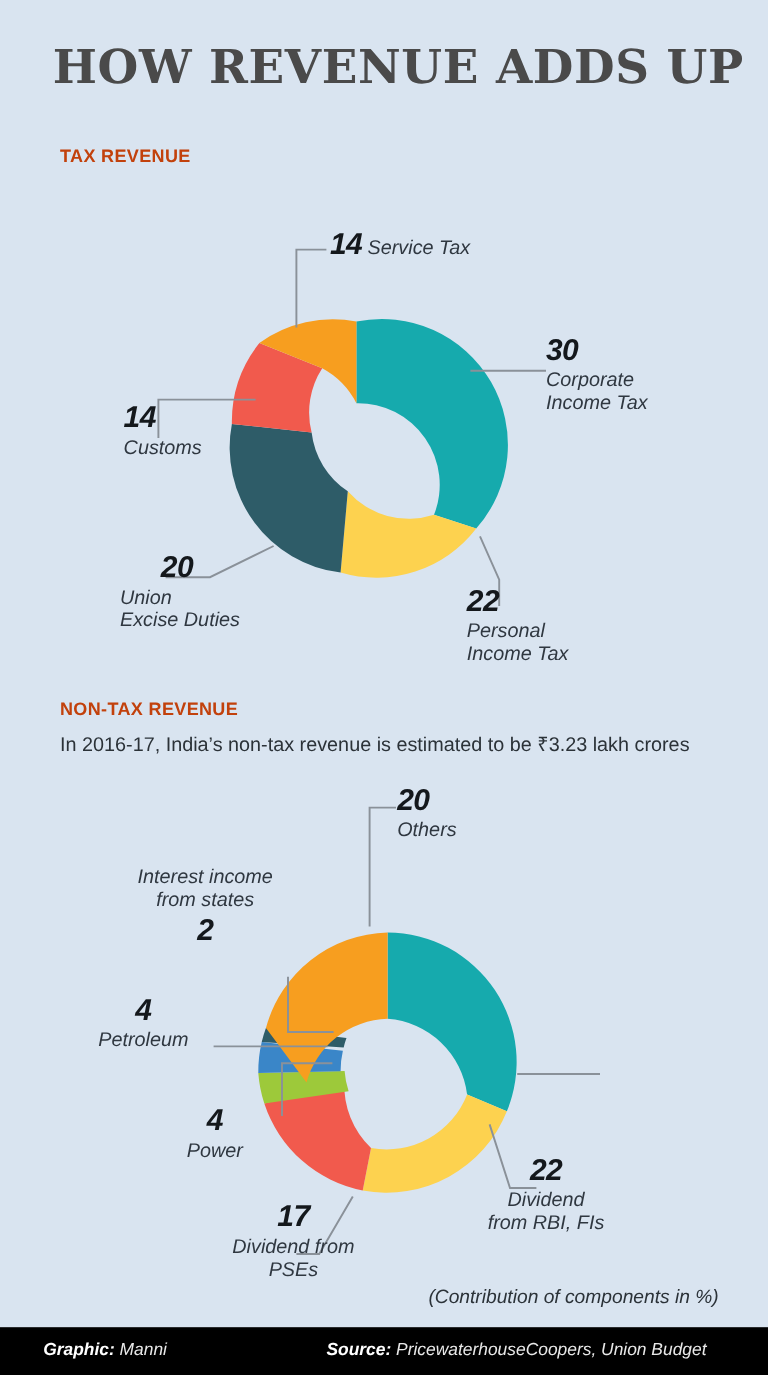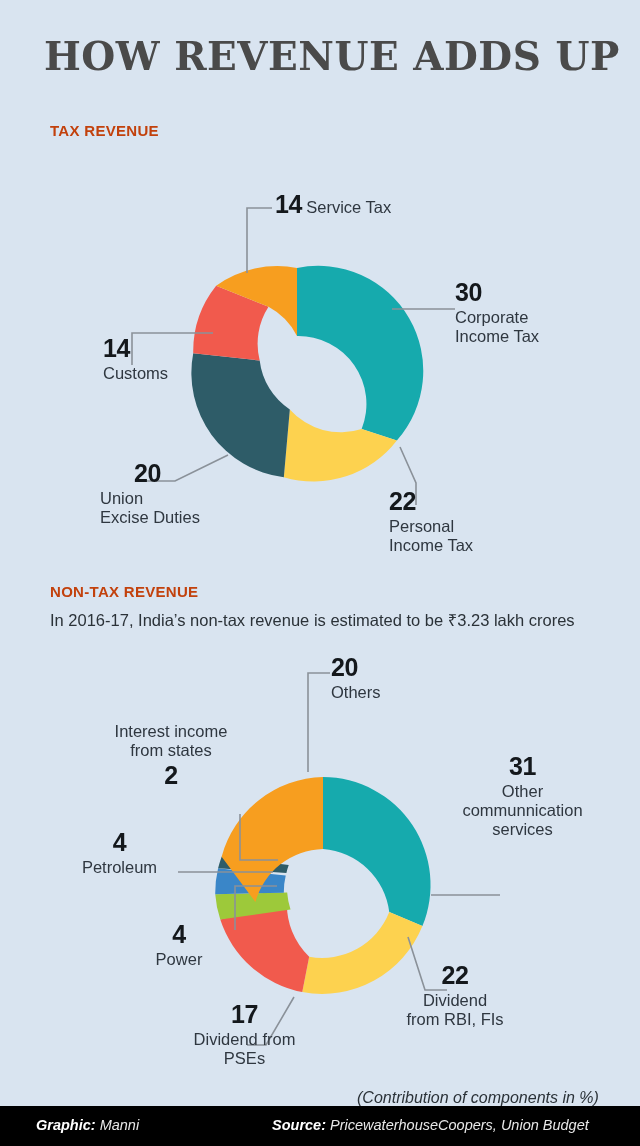--- a/index.html
+++ b/index.html
@@ -36,20 +36,21 @@
     white-space:nowrap;
   }
 
   .chart-wrap{position:absolute;}
   svg{display:block;overflow:visible;}
 
   .lbl{
     position:absolute;
     line-height:1.18;
     color:#2b3238;
+    font-style:italic;
   }
   .lbl .num{
     font-size:25px;font-weight:bold;color:#14181c;
     letter-spacing:-0.5px;
   }
   .lbl .txt{font-size:16.5px;color:#2f3740;}
   .lbl.ctr{text-align:center;}
   .lbl.lft{text-align:left;}
 
   .note{
@@ -160,26 +161,20 @@
         <path d="M 278 300 L 240 300 L 240 254"></path>
       </g>
     </svg>
   </div>
 
   <div class="lbl lft" style="left:331px;top:653px;">
     <div class="num">20</div>
     <div class="txt">Others</div>
   </div>
 
-  <div class="lbl ctr" style="left:460px;top:752px;width:125px;">
-    <div class="num">31</div>
-    <div class="txt">Other</div>
-    <div class="txt">communnication</div>
-    <div class="txt">services</div>
-  </div>
 
   <div class="lbl ctr" style="left:385px;top:961px;width:140px;">
     <div class="num">22</div>
     <div class="txt">Dividend</div>
     <div class="txt">from RBI, FIs</div>
   </div>
 
   <div class="lbl ctr" style="left:172px;top:1000px;width:145px;">
     <div class="num">17</div>
     <div class="txt">Dividend from</div>
@@ -195,21 +190,21 @@
     <div class="num">4</div>
     <div class="txt">Petroleum</div>
   </div>
 
   <div class="lbl ctr" style="left:112px;top:722px;width:118px;">
     <div class="txt">Interest income</div>
     <div class="txt">from states</div>
     <div class="num">2</div>
   </div>
 
-  <div class="note" style="left:357px;top:1073px;margin-top:16px;">(Contribution of components in %)</div>
+  <div class="note" style="left:357px;top:1073px;">(Contribution of components in %)</div>
 
   <div class="footer">
     <div class="cell f-graphic">
       <b>Graphic:</b><span> Manni</span>
     </div>
     <div class="cell f-source">
       <b>Source:</b><span> PricewaterhouseCoopers, Union Budget</span>
     </div>
   </div>
 

